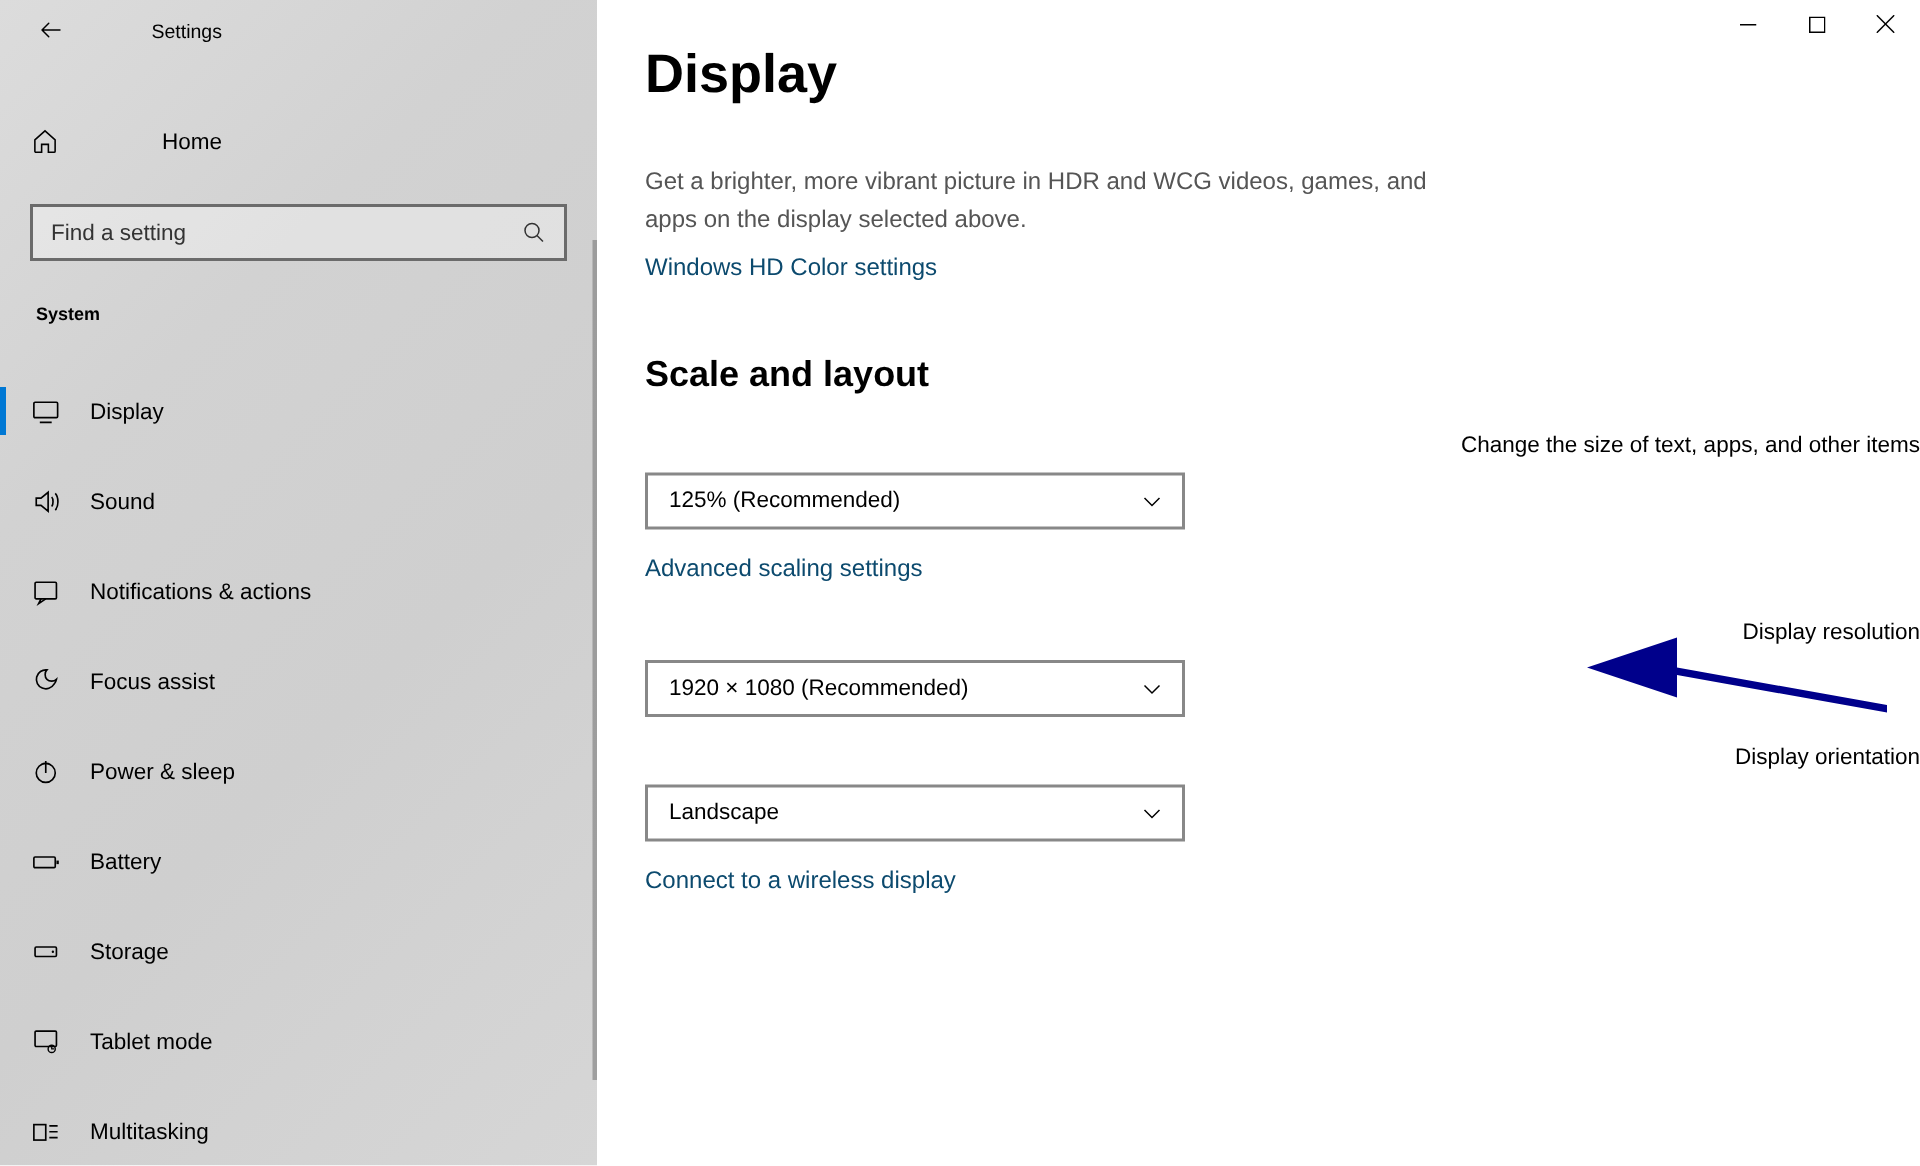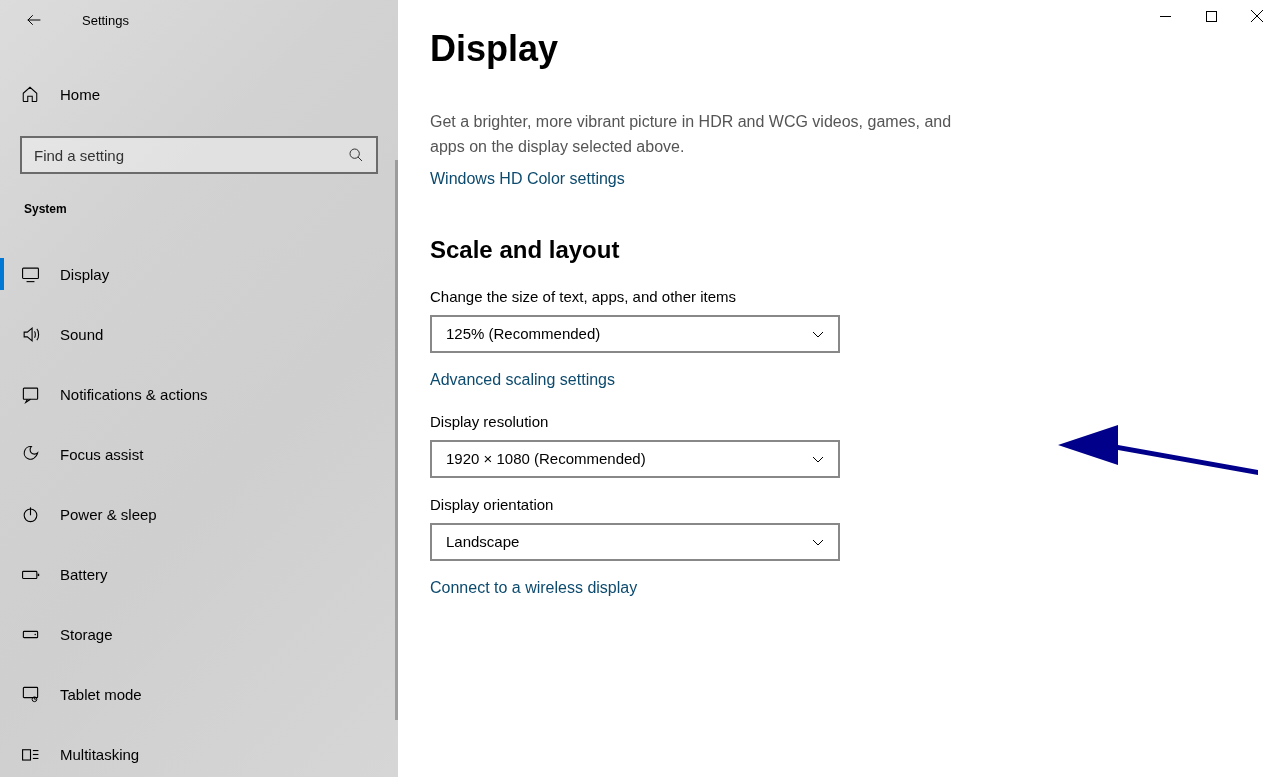--- a/index.html
+++ b/index.html
@@ -26,37 +26,39 @@
     top: 160px;
     width: 3px;
     height: 560px;
     background: rgba(0,0,0,0.25);
   }
   .titlebar {
     display: flex;
     align-items: center;
     height: 40px;
     padding-left: 20px;
+    gap: 19px;
   }
   .back-btn {
     width: 28px; height: 28px;
     display: flex; align-items: center; justify-content: center;
     cursor: pointer;
   }
   .title-text {
     margin-left: 34px;
     font-size: 13px;
   }
   .home-row {
     display: flex;
     align-items: center;
     height: 44px;
     padding-left: 20px;
     margin-top: 32px;
     cursor: pointer;
+    gap: 48px;
   }
   .home-row .icon { width: 20px; display:flex; justify-content:center; }
   .home-row .label { margin-left: 20px; font-size: 15px; }
   .search-box {
     margin: 20px 20px 0 20px;
     height: 38px;
     border: 2px solid #6b6b6b;
     background: rgba(255,255,255,0.35);
     display: flex;
     align-items: center;
@@ -133,23 +135,24 @@
   }
   h2.section {
     font-size: 24px;
     font-weight: 600;
     margin-top: 48px;
     margin-bottom: 24px;
   }
   .field-label {
     font-size: 15px;
     margin-bottom: 10px;
+    text-align: right;
   }
   .dropdown {
-    width: 410px;
+    width: 360px;
     height: 38px;
     border: 2px solid #888;
     background: #fff;
     display: flex;
     align-items: center;
     justify-content: space-between;
     padding: 0 14px;
     font-size: 15px;
     cursor: pointer;
     margin-bottom: 18px;

